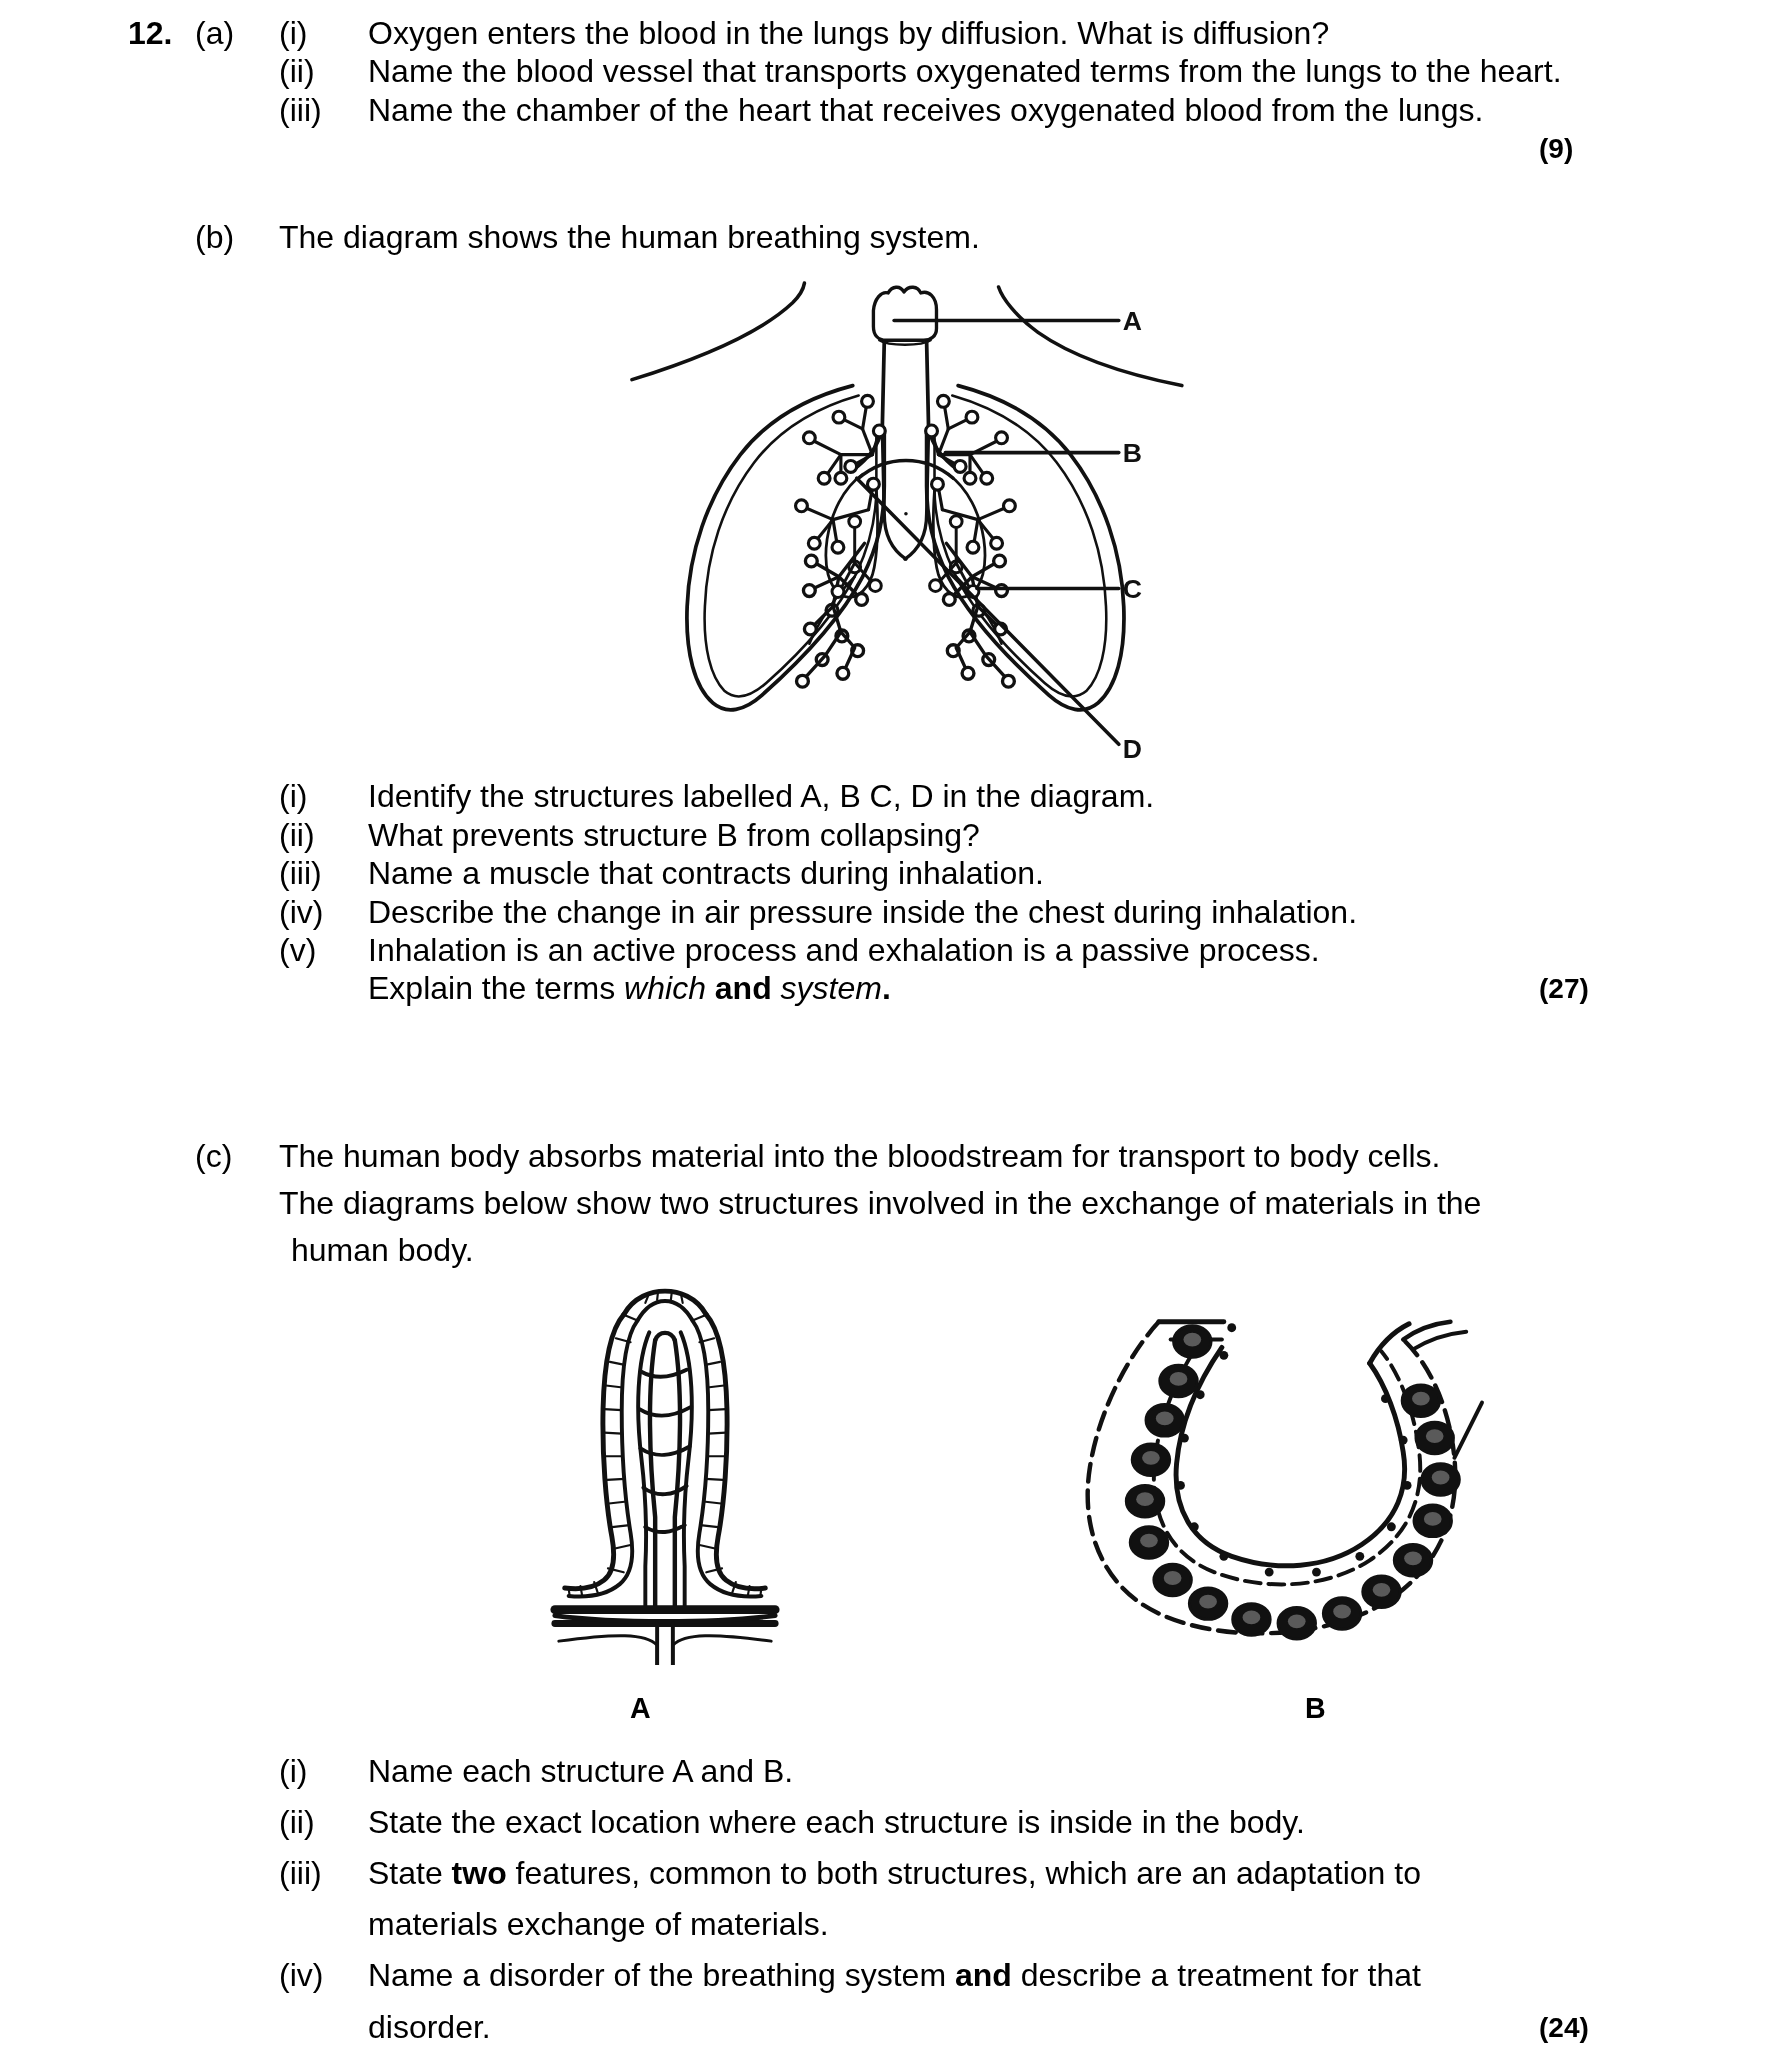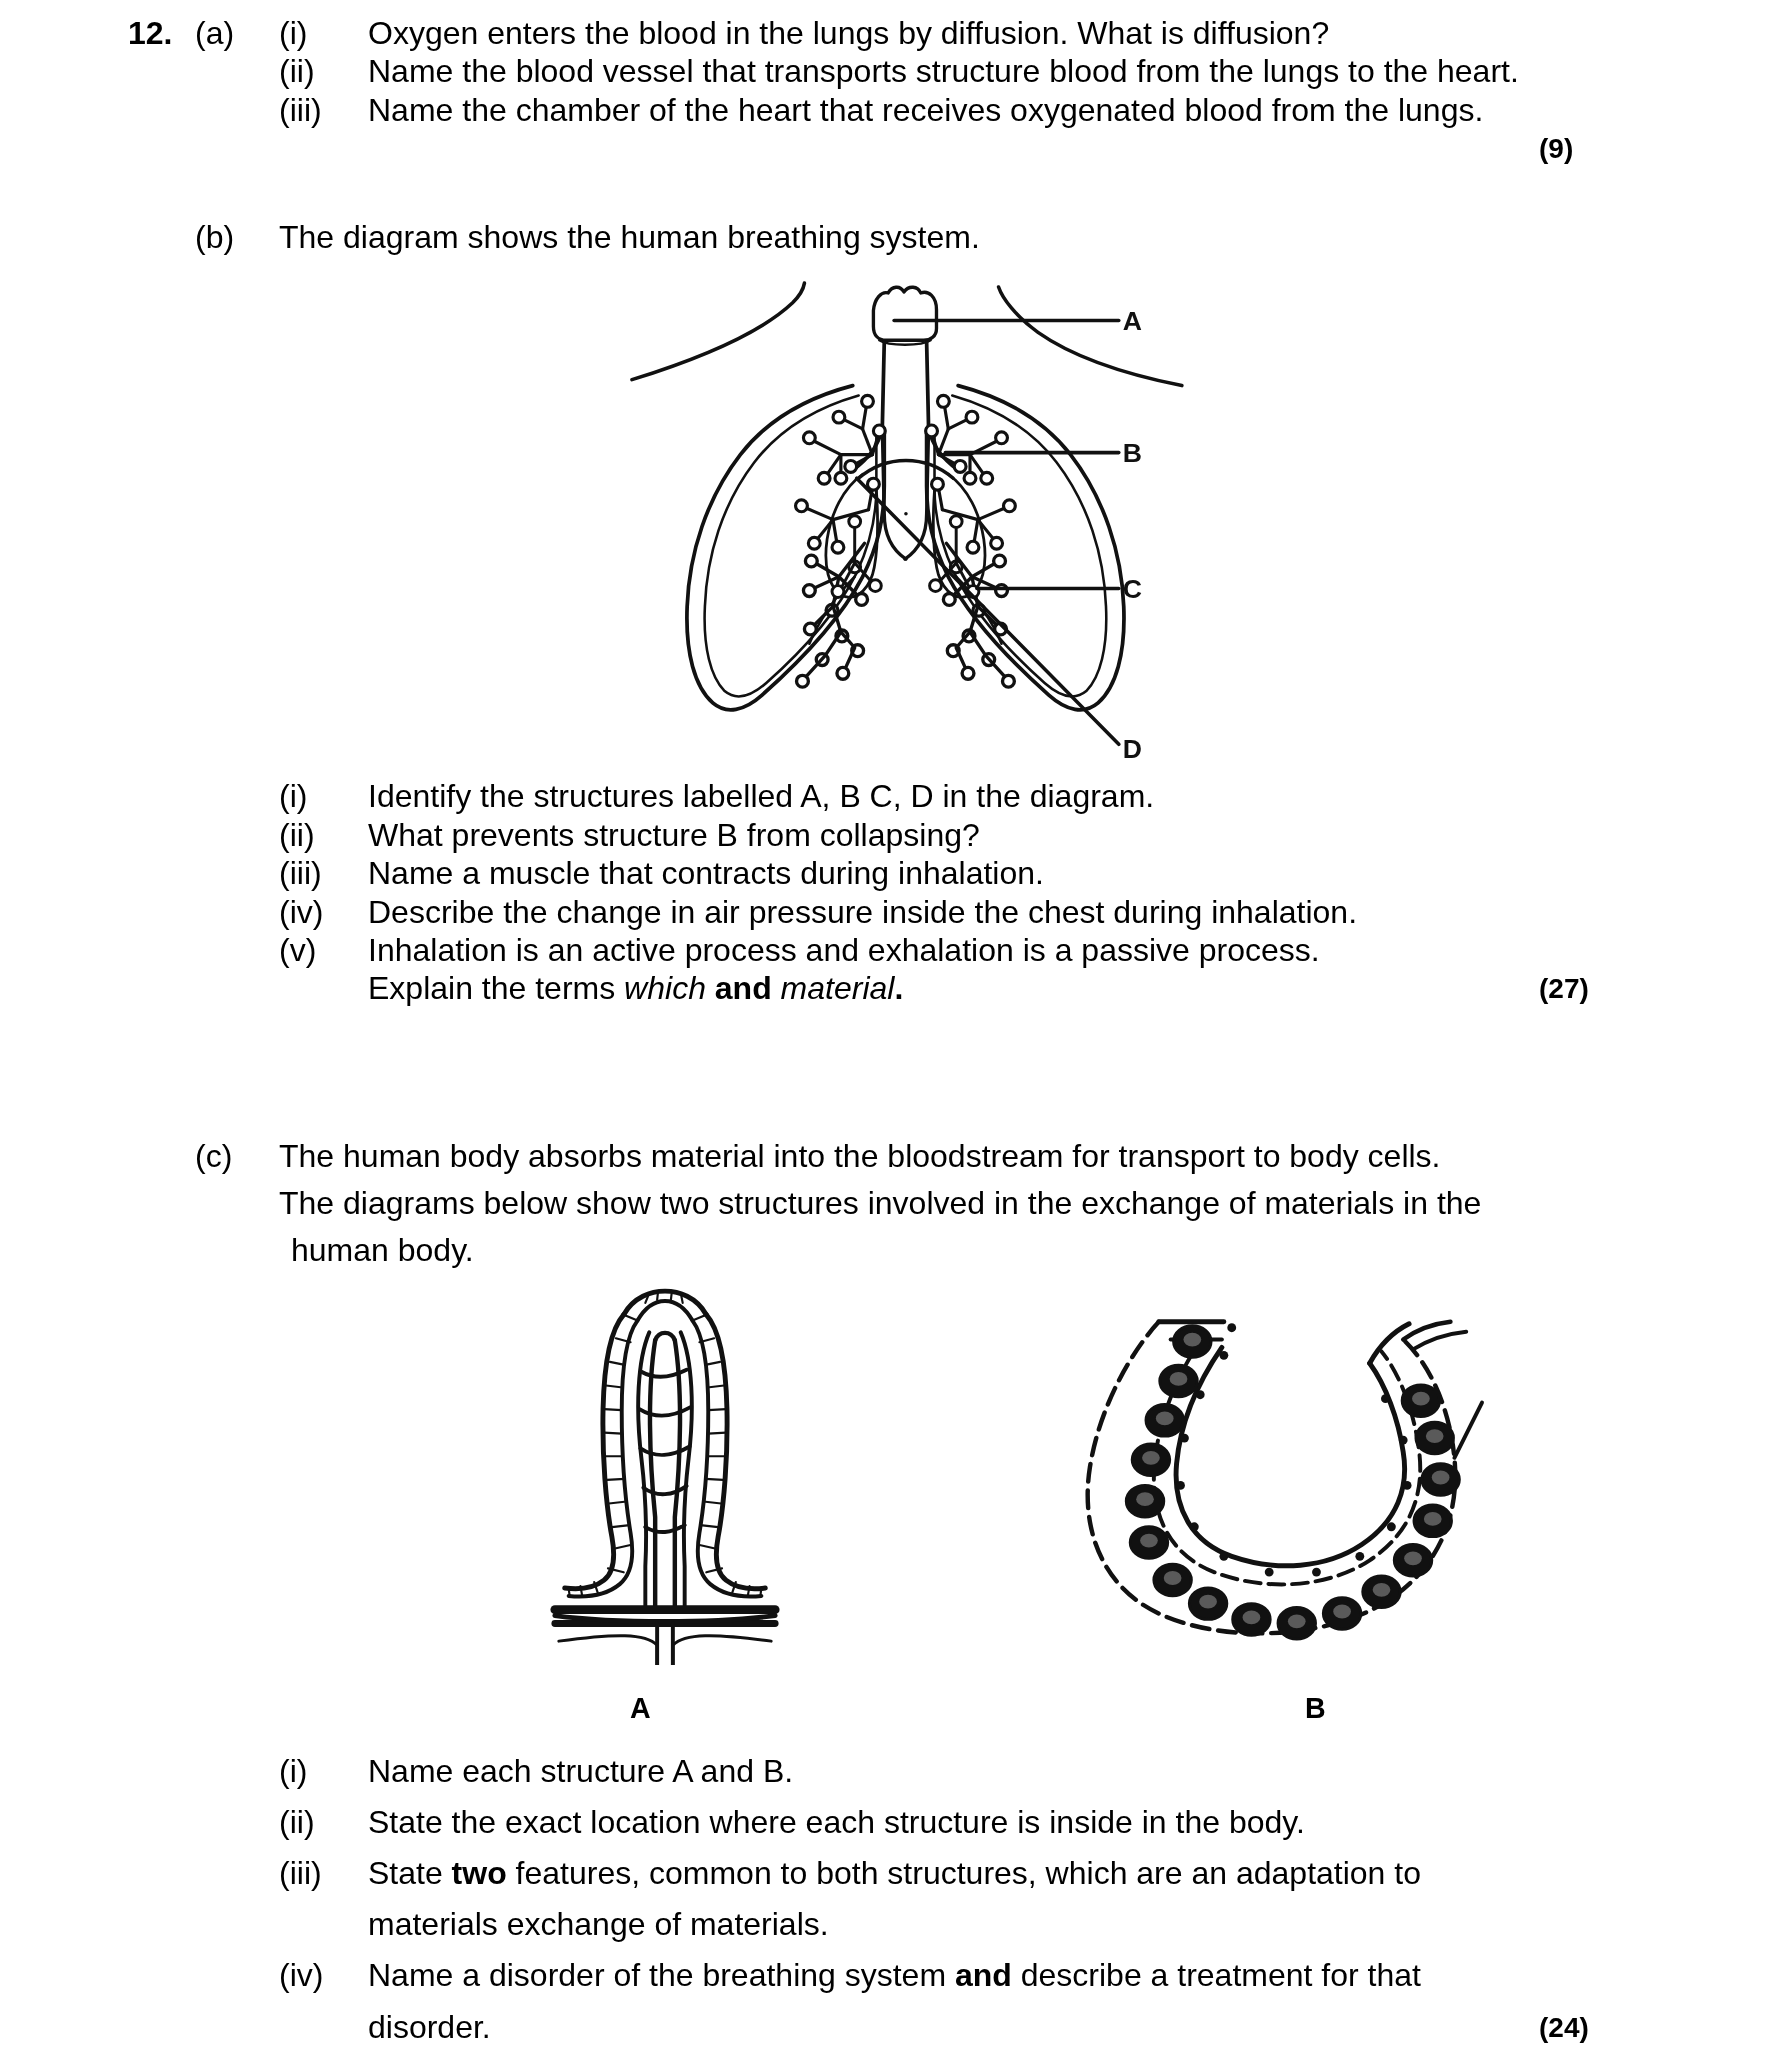--- a/index.html
+++ b/index.html
@@ -75,21 +75,21 @@
     <span class="qnum">12.</span>
     <span class="part">(a)</span>
     <span class="roman">(i)</span>
     <span class="txt">Oxygen enters the blood in the lungs by diffusion. What is diffusion?</span>
   </div>
 
   <div class="row" style="left:128px; top:46px;">
     <span class="qnum"></span>
     <span class="part"></span>
     <span class="roman">(ii)</span>
-    <span class="txt">Name the blood vessel that transports structure blood from the lungs to the heart.</span>
+    <span class="txt">Name the blood vessel that transports oxygenated terms from the lungs to the heart.</span>
   </div>
 
   <div class="row" style="left:128px; top:85px;">
     <span class="qnum"></span>
     <span class="part"></span>
     <span class="roman">(iii)</span>
     <span class="txt">Name the chamber of the heart that receives oxygenated blood from the lungs.</span>
   </div>
 
   <div class="marks" style="left:1539px; top:123px;">(9)</div>
@@ -320,21 +320,21 @@
     <span class="qnum"></span>
     <span class="part"></span>
     <span class="roman">(v)</span>
     <span class="txt">Inhalation is an active process and exhalation is a passive process.</span>
   </div>
 
   <div class="row" style="left:128px; top:963px;">
     <span class="qnum"></span>
     <span class="part"></span>
     <span class="roman"></span>
-    <span class="txt"><span>Explain the terms </span><i>which</i><span> </span><b>and</b><span> </span><i>material</i><b>.</b></span>
+    <span class="txt"><span>Explain the terms </span><i>which</i><span> </span><b>and</b><span> </span><i>system</i><b>.</b></span>
   </div>
 
   <div class="marks" style="left:1539px; top:963px;">(27)</div>
 
   <div class="row" style="left:128px; top:1131px;">
     <span class="qnum"></span>
     <span class="part">(c)</span>
     <span class="txt">The human body absorbs material into the bloodstream for transport to body cells.</span>
   </div>
   <div class="row" style="left:128px; top:1178px;">

